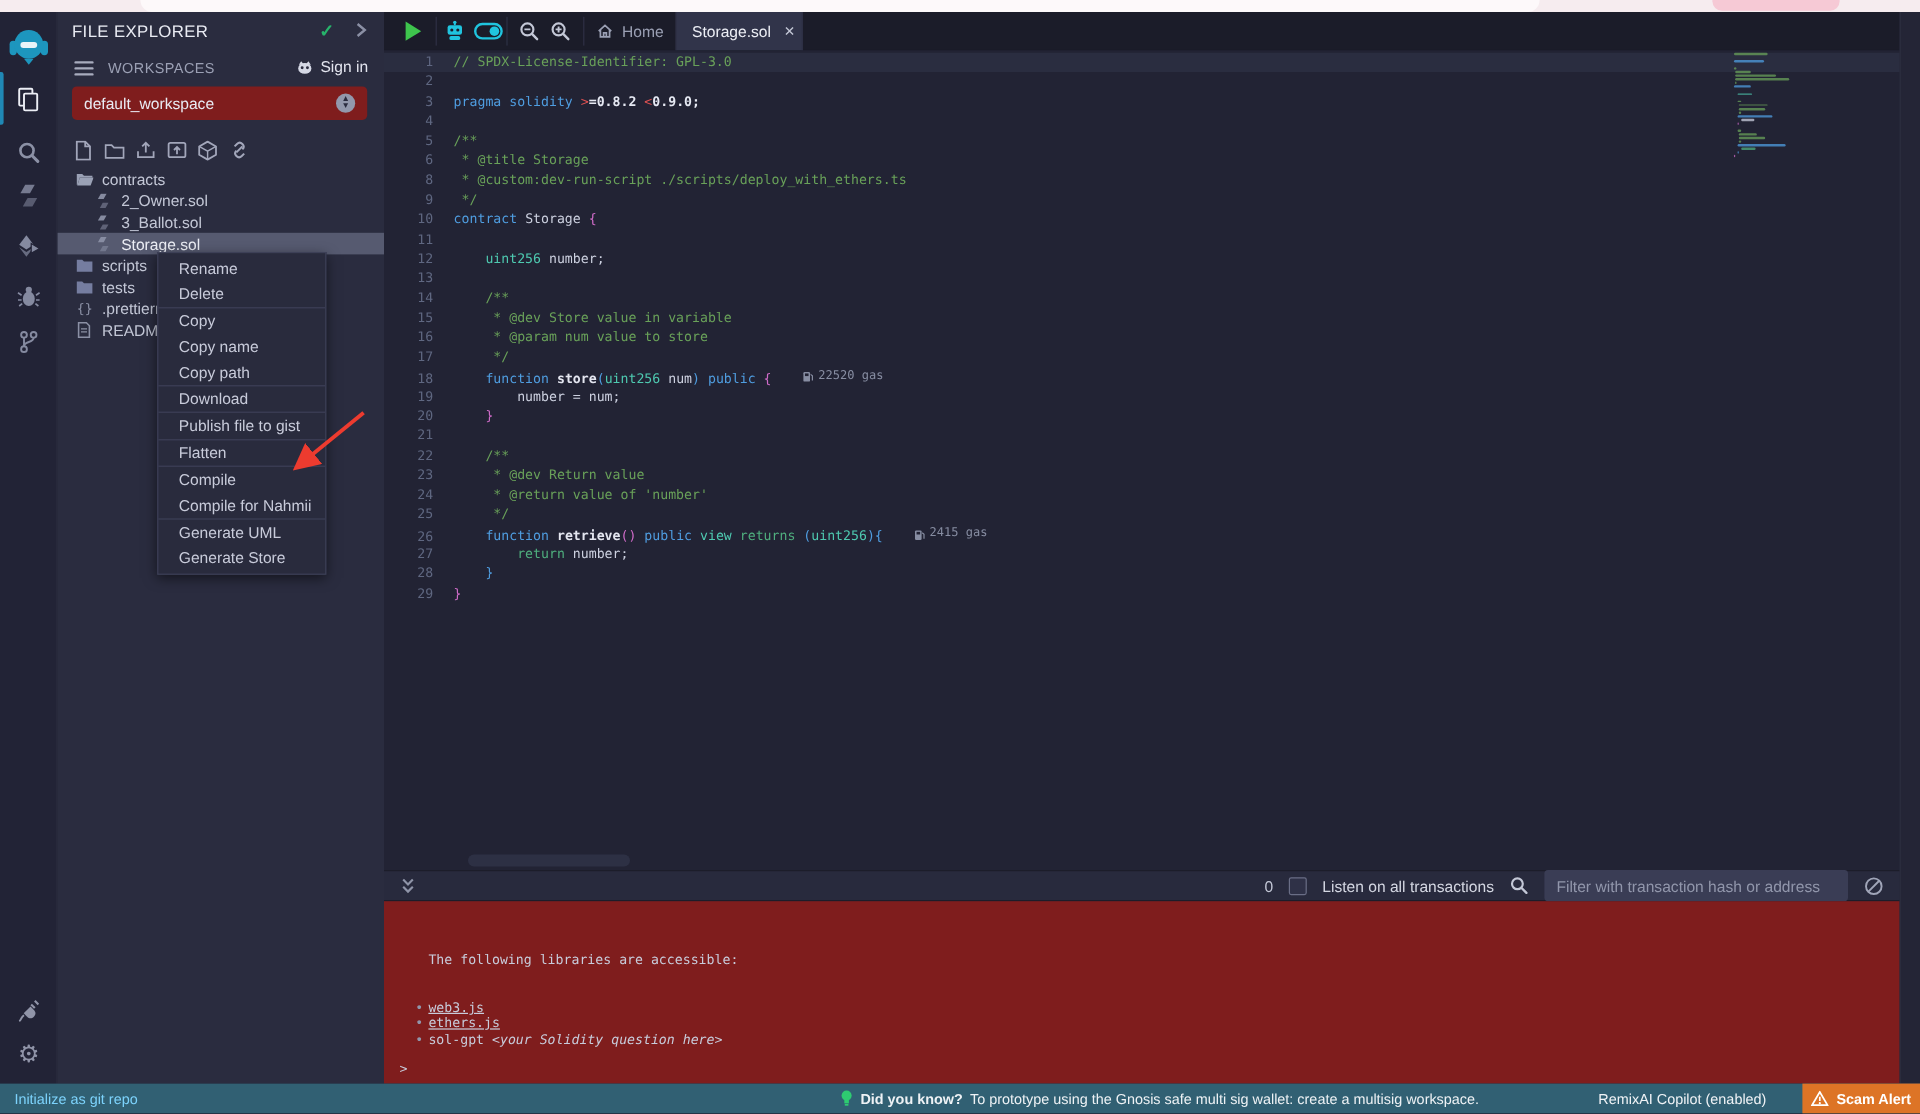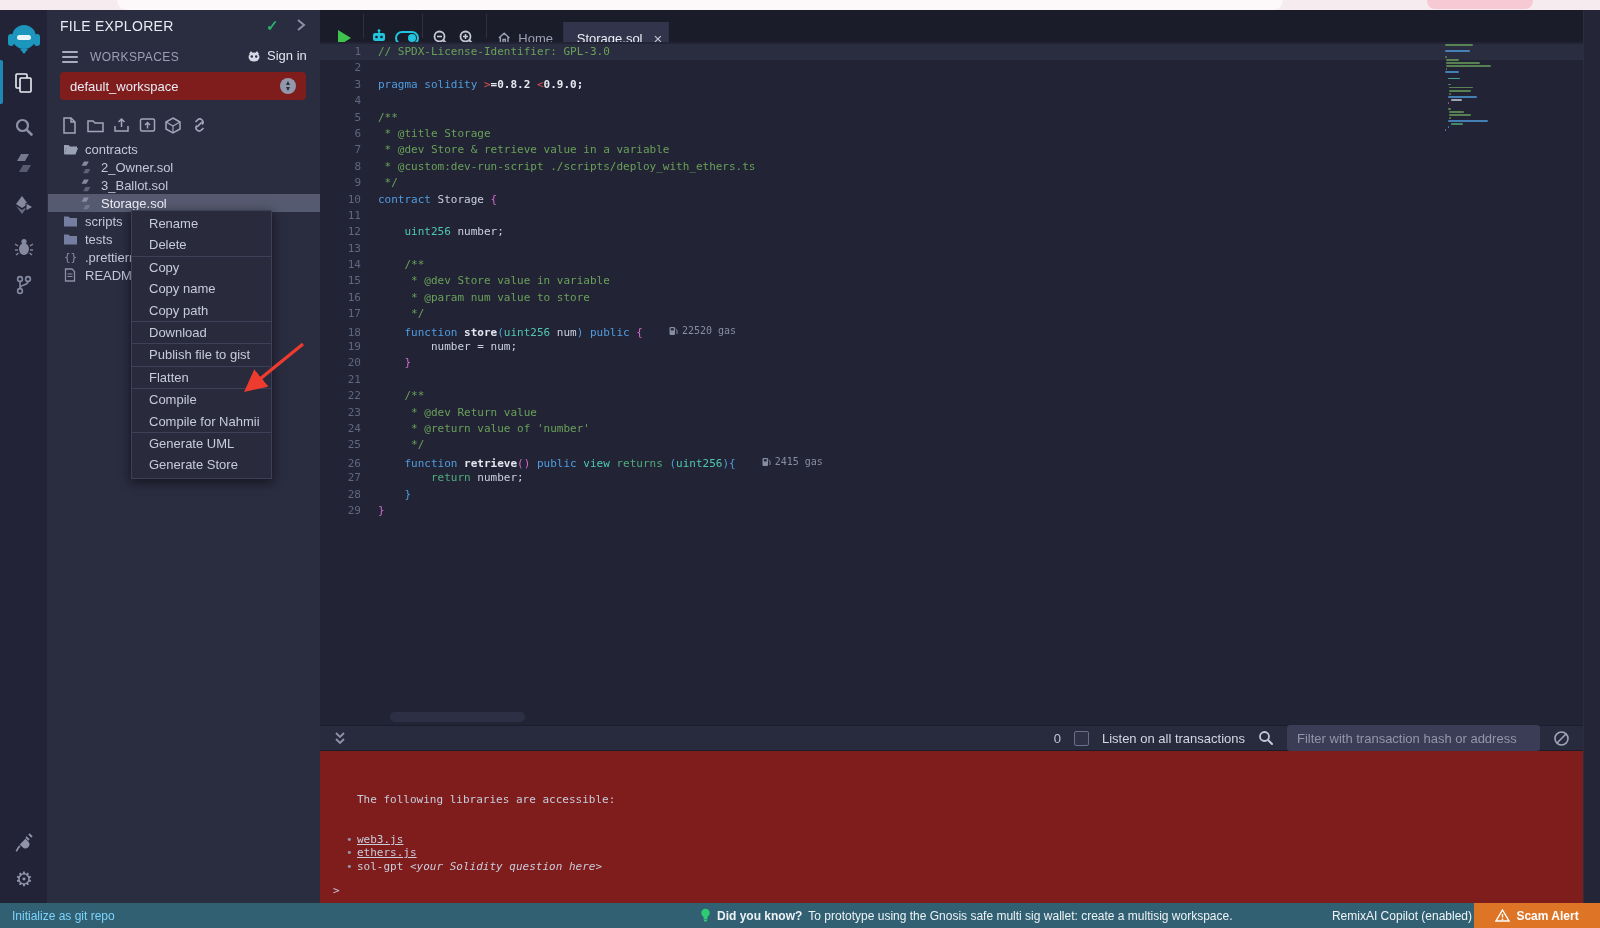--- a/index.html
+++ b/index.html
@@ -46,21 +46,21 @@
   .ctx-menu { left:131px; top:210px; width:141px; background:#292b3d; border:1px solid #3d4057; box-shadow:0 3px 10px rgba(0,0,0,.55); z-index:50; padding:2px 0; }
   .ctx-item { height:21.4px; line-height:21.4px; padding-left:17px; font-size:13px; color:#c8cbda; cursor:pointer; white-space:nowrap; }
   .ctx-div { height:1px; background:#3d4057; margin:0; }
 
   
   .arrow-overlay { left:225px; top:330px; width:120px; height:80px; z-index:60; pointer-events:none; }
 
   
   .main { left:320px; top:10px; width:1280px; height:893px; background:#222334; }
   .tabbar { position:absolute; left:0; top:0; width:1280px; height:32px; background:#1b1c29; border-bottom:1px solid #1b1c29; }
-  .tb-item { position:absolute; top:12px; height:32px; display:flex; align-items:center; justify-content:center; }
+  .tb-item { position:absolute; top:0; height:32px; display:flex; align-items:center; justify-content:center; }
   .tb-sep { position:absolute; top:4px; width:1px; height:24px; background:#2e3045; }
   .play-tri { width:0; height:0; border-left:13px solid #3ec44d; border-top:8px solid transparent; border-bottom:8px solid transparent; }
   .toggle-pill { width:24px; height:14px; border:2px solid #20c4de; border-radius:8px; position:relative; background:#1b1c29; }
   .toggle-pill i { position:absolute; right:1px; top:1px; width:8px; height:8px; border-radius:50%; background:#20c4de; }
   .tab { font-size:13px; color:#9ba0b4; gap:7px; padding:0 10px; }
   .tab.active { background:#31344a; color:#eceef5; border-left:1px solid #2e3045; border-right:1px solid #2e3045; }
   .tab .close-x { font-size:15px; color:#c3c7d6; margin-left:4px; }
 
   .editor { position:absolute; left:0; top:32px; width:1280px; height:683px; background:#222334; overflow:hidden; }
   .code-row { position:relative; height:16.4px; line-height:16.4px; white-space:pre; font-family:"DejaVu Sans Mono", monospace; font-size:11px; }
@@ -93,21 +93,21 @@
   .t-link { text-decoration:underline; color:#c8ccdb; cursor:pointer; }
   .t-italic { font-style:italic; }
   .t-prompt { position:absolute; left:13px; top:133px; }
 
   
   .statusbar { left:0; top:903px; width:1600px; height:25px; background:#316073; display:flex; align-items:center; z-index:70; }
   .sb-left { position:absolute; left:12px; font-size:12px; color:#7dd3fc; }
   .sb-center { position:absolute; left:700px; display:flex; align-items:center; gap:6px; font-size:12px; color:#eef2f5; }
   .sb-center b { font-weight:bold; }
   .sb-copilot { position:absolute; right:128px; font-size:12px; color:#f0f3f6; }
-  .sb-scam { position:absolute; right:0; top:0; width:126px; height:25px; background:#dd7426; display:flex; align-items:center; justify-content:center; gap:6px; font-size:12px; font-weight:bold; color:#fff; cursor:pointer; }
+  .sb-scam { position:absolute; right:0; top:0; width:98px; height:25px; background:#dd7426; display:flex; align-items:center; justify-content:center; gap:6px; font-size:12px; font-weight:bold; color:#fff; cursor:pointer; }
 </style>
 </head>
 <body>
 
 <div class="abs browser-strip">
   <div class="abs addr-remnant"></div>
   <div class="abs pink-blob"></div>
 </div>
 
 <div class="abs rail">
@@ -413,21 +413,20 @@
   </div>
 
   <div class="editor">
     <div class="code-rows">
         <div class="code-row hl"><span class="ln">1</span><span class="tk-cm">// SPDX-License-Identifier: GPL-3.0</span></div>
         <div class="code-row"><span class="ln">2</span></div>
         <div class="code-row"><span class="ln">3</span><span class="tk-kw">pragma solidity </span><span class="tk-op">&gt;</span><span class="tk-nm">=</span><span class="tk-nm">0.8.2 </span><span class="tk-op">&lt;</span><span class="tk-nm">0.9.0;</span></div>
         <div class="code-row"><span class="ln">4</span></div>
         <div class="code-row"><span class="ln">5</span><span class="tk-cm">/**</span></div>
         <div class="code-row"><span class="ln">6</span><span class="tk-cm"> * @title Storage</span></div>
-        <div class="code-row"><span class="ln">7</span><span class="tk-cm"> * @dev Store &amp; retrieve value in a variable</span></div>
         <div class="code-row"><span class="ln">8</span><span class="tk-cm"> * @custom:dev-run-script ./scripts/deploy_with_ethers.ts</span></div>
         <div class="code-row"><span class="ln">9</span><span class="tk-cm"> */</span></div>
         <div class="code-row"><span class="ln">10</span><span class="tk-kw">contract</span><span class="tk-pl"> Storage </span><span class="tk-b1">{</span></div>
         <div class="code-row"><span class="ln">11</span></div>
         <div class="code-row"><span class="ln">12</span><span class="tk-ty">    uint256</span><span class="tk-pl"> number;</span></div>
         <div class="code-row"><span class="ln">13</span></div>
         <div class="code-row"><span class="ln">14</span><span class="tk-cm">    /**</span></div>
         <div class="code-row"><span class="ln">15</span><span class="tk-cm">     * @dev Store value in variable</span></div>
         <div class="code-row"><span class="ln">16</span><span class="tk-cm">     * @param num value to store</span></div>
         <div class="code-row"><span class="ln">17</span><span class="tk-cm">     */</span></div>

